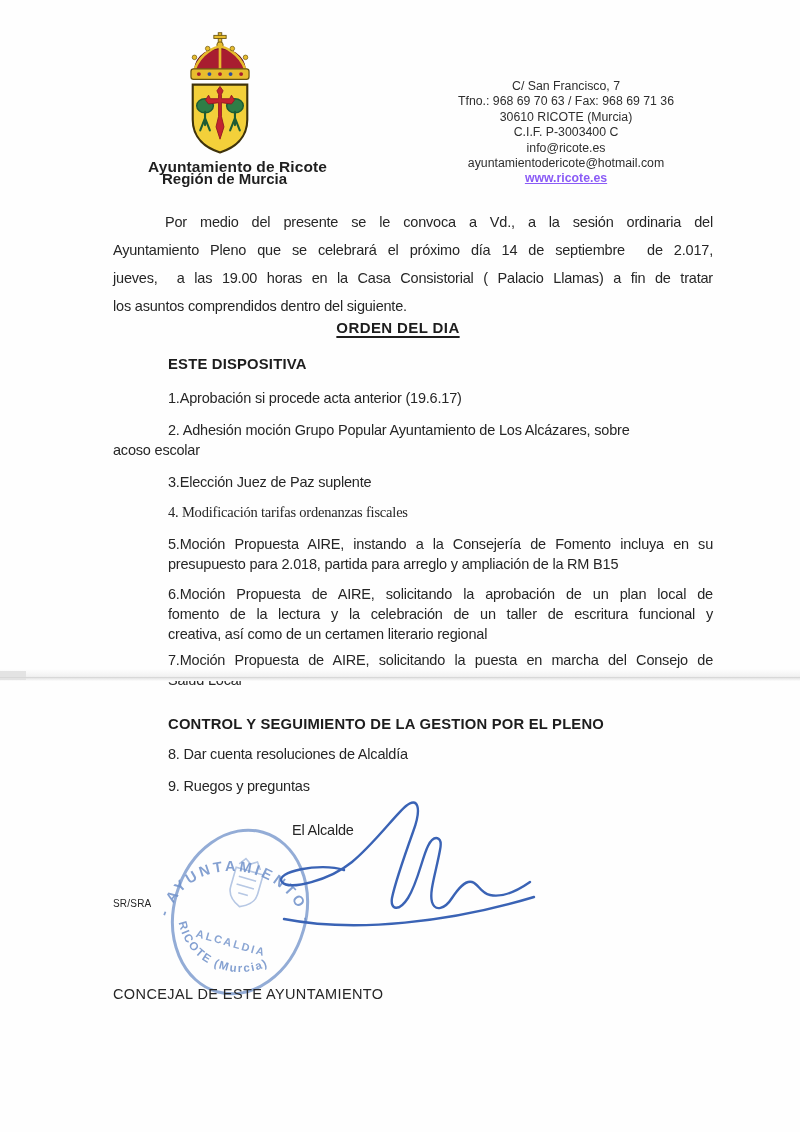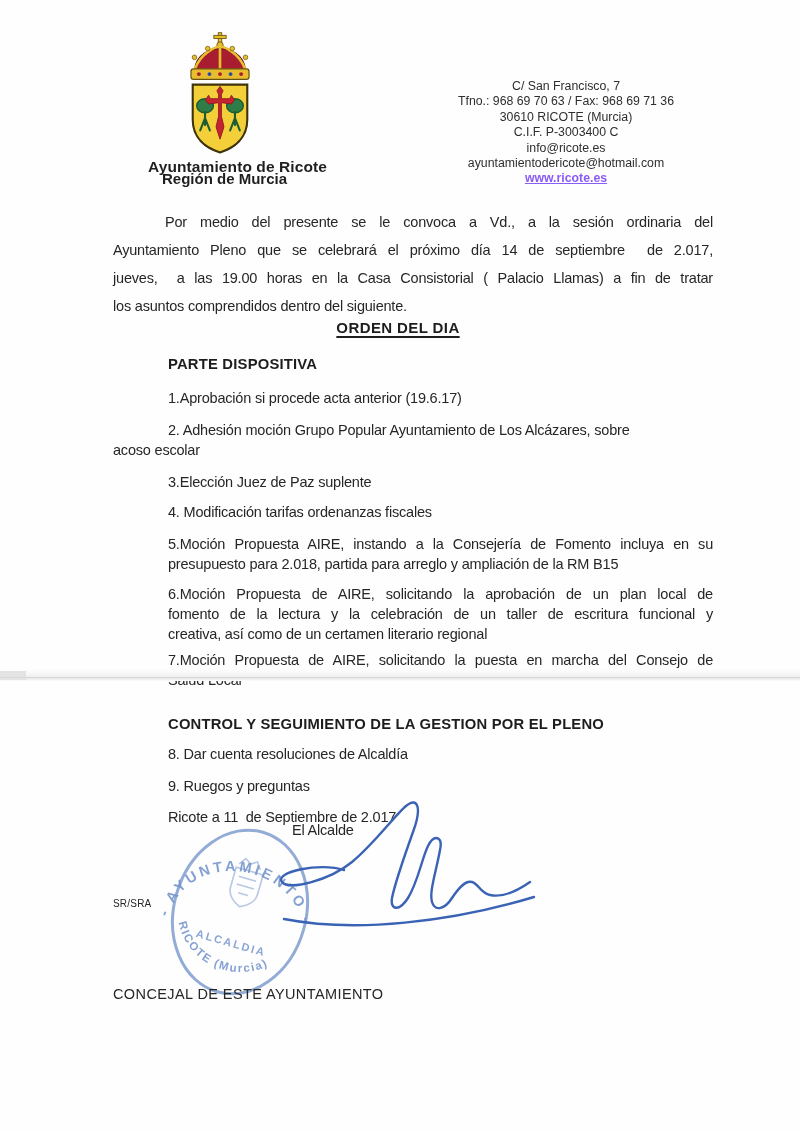--- a/index.html
+++ b/index.html
@@ -20,21 +20,21 @@
   .ln{line-height:20px;white-space:pre-wrap;}
   .para .ln{line-height:28px;}
   .jl{text-align:justify;text-align-last:justify;}
   .ind{text-indent:52px;}
   .title{margin-top:-2px;margin-right:30px;text-align:center;font-weight:bold;font-size:15px;
     letter-spacing:.4px;text-decoration:underline;text-underline-offset:3px;text-decoration-thickness:2px;line-height:20px;color:#1d1d1d;}
   .heading{padding-left:55px;font-weight:bold;font-size:14.8px;letter-spacing:.2px;line-height:20px;color:#1d1d1d;}
   .h-parte{margin-top:16px;}
   .h-control{margin-top:24px;}
   .item{padding-left:55px;}
-  .i1{margin-top:14px;} .i2{margin-top:12px;} .i3{margin-top:12px;} .i4{margin-top:10px;}
+  .i1{margin-top:14px;} .i2{margin-top:12px;} .i3{margin-top:12px;} .i4{margin-top:10px;font-family:Liberation Serif, serif;}
   .i5{margin-top:12px;} .i6{margin-top:10px;} .i7{margin-top:6px;}
   .i8{margin-top:10px;} .i9{margin-top:12px;}
   .out{margin-left:-55px;}
   .dateline{margin-top:11px;padding-left:55px;}
   .alcalde{position:absolute;left:292px;top:822px;font-size:14.5px;letter-spacing:-0.2px;}
   .sr{position:absolute;left:113px;top:898px;font-size:10px;letter-spacing:.2px;}
   .concejal{position:absolute;left:113px;top:986px;font-size:14.5px;letter-spacing:.4px;}
   
   .scanband{position:absolute;left:0;top:669px;width:800px;height:12px;
     background:linear-gradient(#fefefe, #f3f3f3 55%, #e7e7e7 78%, #fdfdfd);}
@@ -102,21 +102,21 @@
   <div class="content">
     <div class="para">
       <div class="ln jl ind">Por medio del presente se le convoca a Vd., a la sesión ordinaria del</div>
       <div class="ln jl">Ayuntamiento Pleno que se celebrará el próximo día 14 de septiembre  de 2.017,</div>
       <div class="ln jl">jueves,  a las 19.00 horas en la Casa Consistorial ( Palacio Llamas) a fin de tratar</div>
       <div class="ln">los asuntos comprendidos dentro del siguiente.</div>
     </div>
 
     <div class="title">ORDEN DEL DIA</div>
 
-    <div class="heading h-parte">PARTE DISPOSITIVA</div>
+    <div class="heading h-parte">ESTE DISPOSITIVA</div>
 
     <div class="item i1">
       <div class="ln">1.Aprobación si procede acta anterior (19.6.17)</div>
     </div>
     <div class="item i2">
       <div class="ln">2. Adhesión moción Grupo Popular Ayuntamiento de Los Alcázares, sobre</div>
       <div class="ln out">acoso escolar</div>
     </div>
     <div class="item i3">
       <div class="ln">3.Elección Juez de Paz suplente</div>
@@ -140,21 +140,20 @@
 
     <div class="heading h-control">CONTROL Y SEGUIMIENTO DE LA GESTION POR EL PLENO</div>
 
     <div class="item i8">
       <div class="ln">8. Dar cuenta resoluciones de Alcaldía</div>
     </div>
     <div class="item i9">
       <div class="ln">9. Ruegos y preguntas</div>
     </div>
 
-    <div class="dateline ln">Ricote a 11  de Septiembre de 2.017</div>
   </div>
 
   <div class="scanband"></div>
 
   <div class="alcalde">El Alcalde</div>
 
   <svg class="stamp" width="208" height="198" viewBox="0 0 208 198">
     <g transform="rotate(16 104 98)" stroke="#5b81c2" fill="#5b81c2">
       <ellipse cx="104" cy="98" rx="66" ry="83" fill="none" stroke-width="3" opacity=".75"></ellipse>
       <defs>

